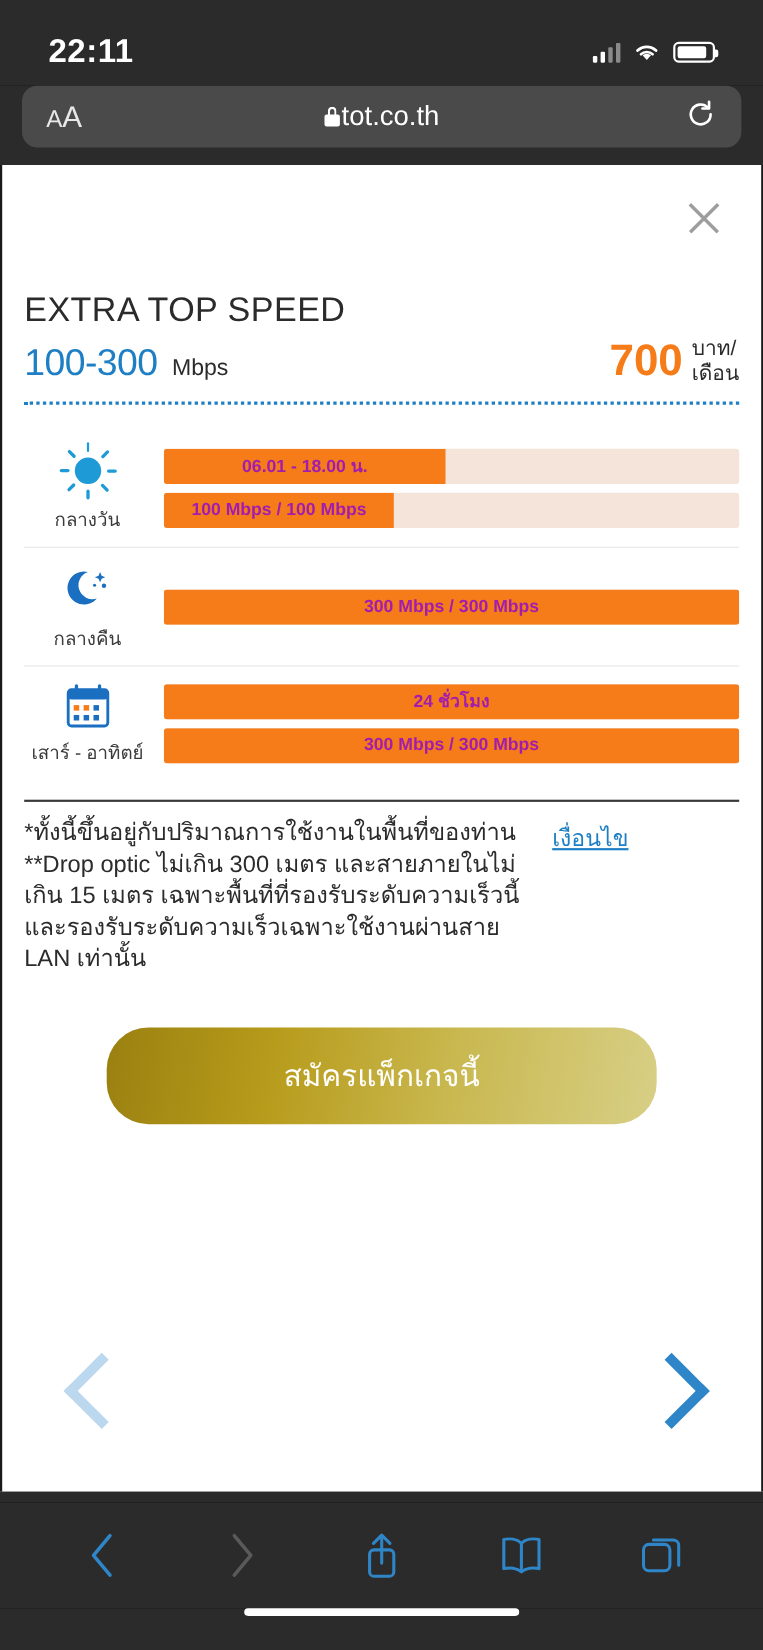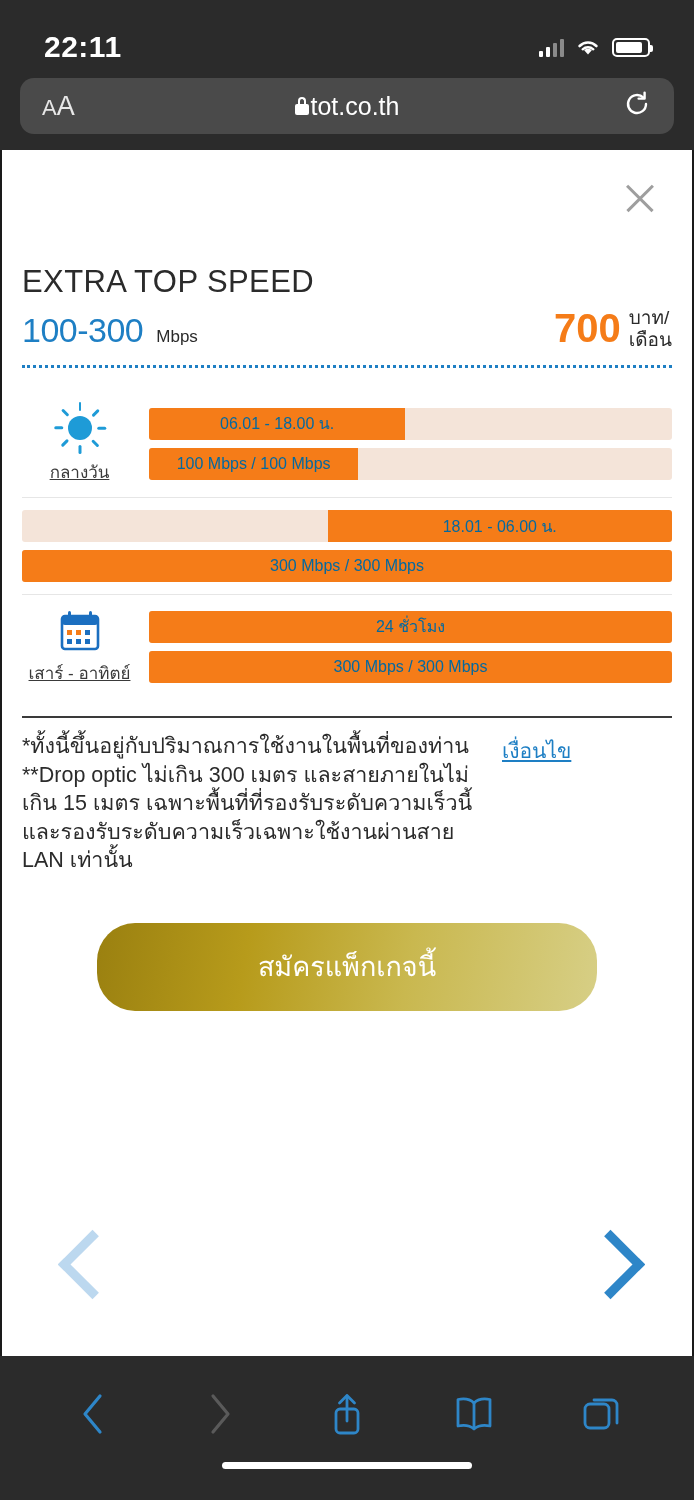--- a/index.html
+++ b/index.html
@@ -181,21 +181,21 @@
     align-items: baseline;
     margin-top: 6px;
   }
   .speed-num {
     font-size: 34px;
     color: #1e7fc4;
     font-weight: 400;
     letter-spacing: -0.5px;
   }
   .speed-unit {
-    font-size: 17px;
+    font-size: 21px;
     color: #2b2b2b;
     margin-left: 13px;
   }
   .price-block {
     margin-left: auto;
     display: flex;
     align-items: baseline;
     gap: 8px;
   }
   .price-num {
@@ -228,21 +228,20 @@
   .trow + .trow { border-top: 1px solid #e6e6e6; }
   .rowicon {
     width: 115px;
     flex: 0 0 115px;
     text-align: center;
   }
   .rowicon .label {
     font-size: 17px;
     color: #3a3a3a;
     margin-top: 4px;
-    text-decoration: underline;
   }
   .bars-col {
     flex: 1 1 auto;
     display: flex;
     flex-direction: column;
     gap: 8px;
   }
   .bar {
     height: 32px;
     background: #f4e4d9;
@@ -255,22 +254,22 @@
     top: 0; bottom: 0;
     background: #f57c18;
   }
   .bar .txt {
     position: absolute;
     top: 0; bottom: 0;
     display: flex;
     align-items: center;
     justify-content: center;
     font-size: 16px;
-    color: #0369a1;
-    font-weight: 400;
+    color: #a21caf;
+    font-weight: 700;
     white-space: nowrap;
   }
 
   
   .sun { width: 52px; height: 52px; margin: 0 auto; position: relative; }
   .sun .core {
     position: absolute; left: 14px; top: 14px;
     width: 24px; height: 24px; border-radius: 50%;
     background: #1e9bd7;
   }
@@ -490,25 +489,32 @@
             <div class="txt" style="left:0;width:49%">06.01 - 18.00 น.</div>
           </div>
           <div class="bar">
             <div class="fillbar" style="left:0;width:40%"></div>
             <div class="txt" style="left:0;width:40%">100 Mbps / 100 Mbps</div>
           </div>
         </div>
       </div>
 
       <div class="trow">
+        <div class="rowicon">
+          <div class="moon">
+            <svg width="52" height="52" viewBox="0 0 52 52">
+              <path d="M34 34 A15 15 0 1 1 26 10 A12.5 12.5 0 0 0 34 34 Z" fill="#1b6fc0"></path>
+              <path d="M37 10 l1.4 3.3 3.3 1.4 -3.3 1.4 -1.4 3.3 -1.4 -3.3 -3.3 -1.4 3.3 -1.4 Z" fill="#1b6fc0"></path>
+              <circle cx="40.5" cy="22.5" r="2" fill="#1b6fc0"></circle>
+              <circle cx="32" cy="22" r="1.4" fill="#1b6fc0"></circle>
+            </svg>
+          </div>
+          <div class="label">กลางคืน</div>
+        </div>
         <div class="bars-col">
-          <div class="bar">
-            <div class="fillbar" style="right:0;width:53%"></div>
-            <div class="txt" style="right:0;width:53%">18.01 - 06.00 น.</div>
-          </div>
           <div class="bar">
             <div class="fillbar" style="left:0;width:100%"></div>
             <div class="txt" style="left:0;width:100%">300 Mbps / 300 Mbps</div>
           </div>
         </div>
       </div>
 
       <div class="trow">
         <div class="rowicon">
           <div class="cal">

